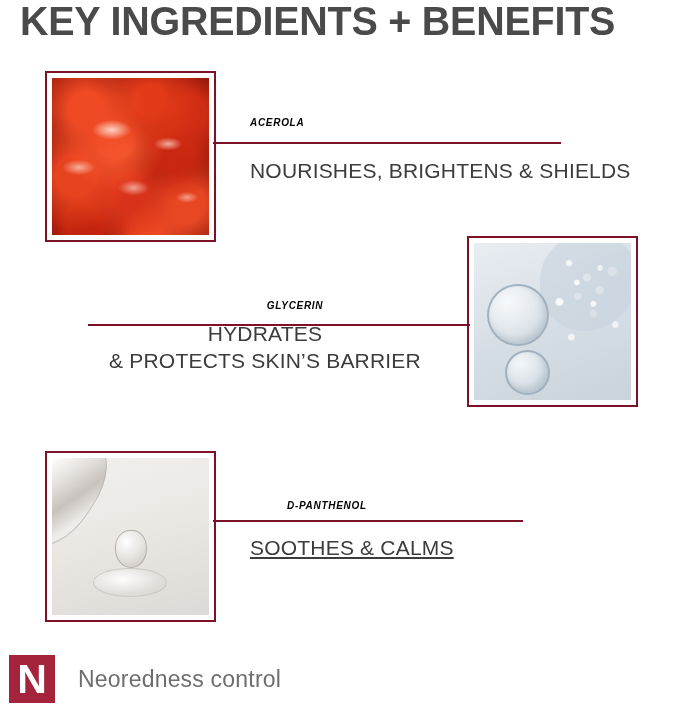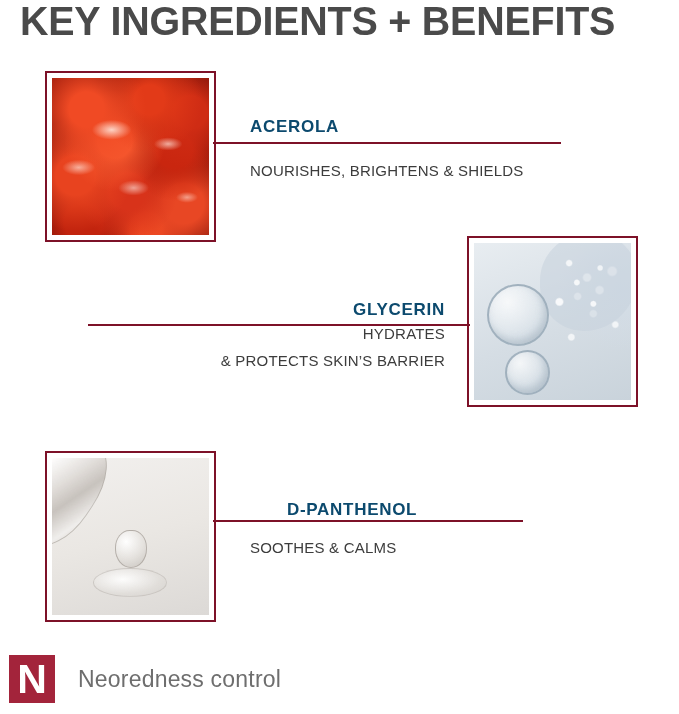--- a/index.html
+++ b/index.html
@@ -157,36 +157,37 @@
   
   .connector {
     position: absolute;
     height: 2px;
     background: #7d1128;
   }
 
   
   .ingredient-name {
     position: absolute;
-    font-size: 17px;
+    font-size: 10px;
     font-weight: bold;
     letter-spacing: 0.7px;
-    color: #0c4a6e;
+    color: #000000;
     white-space: nowrap;
+    font-style: italic;
   }
   .benefit-text {
     position: absolute;
-    font-size: 15px;
+    font-size: 21px;
     font-weight: normal;
     color: #3c3c3c;
     letter-spacing: 0.2px;
     line-height: 27px;
     white-space: pre-line;
   }
-  .align-right { text-align: right; }
+  .align-right { text-align: center; }
 
   
   .brand-mark {
     position: absolute;
     left: 9px;
     top: 655px;
     width: 46px;
     height: 48px;
     background: #a3243b;
     color: #ffffff;
@@ -241,17 +242,17 @@
     <div class="pipette"></div>
     <div class="droplet"></div>
     <div class="puddle"></div>
   </div>
 </div>
 
 <div class="connector" style="left:213px; top:520px; width:310px;"></div>
 
 <div class="ingredient-name" style="left:250px; top:500px;padding-left:37px;">D-PANTHENOL</div>
 
-<div class="benefit-text" style="left:250px; top:534px; width:400px;">SOOTHES &amp; CALMS</div>
+<div class="benefit-text" style="left:250px; top:534px; width:400px;text-decoration:underline;">SOOTHES &amp; CALMS</div>
 
 <div class="brand-mark">N</div>
 
 <div class="brand-name">Neoredness control</div>
 
 </body></html>

